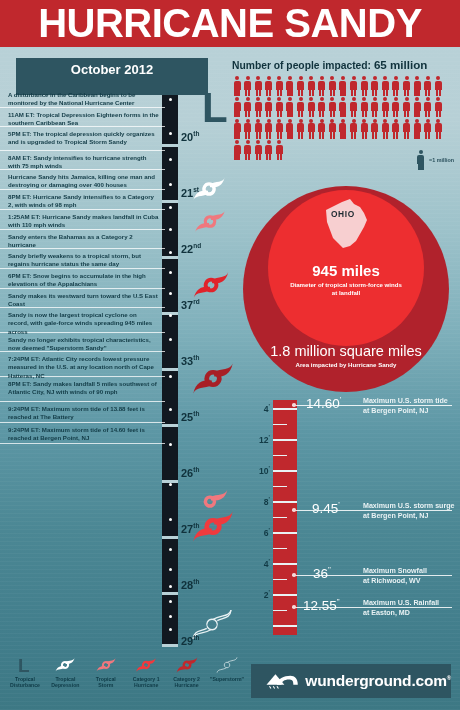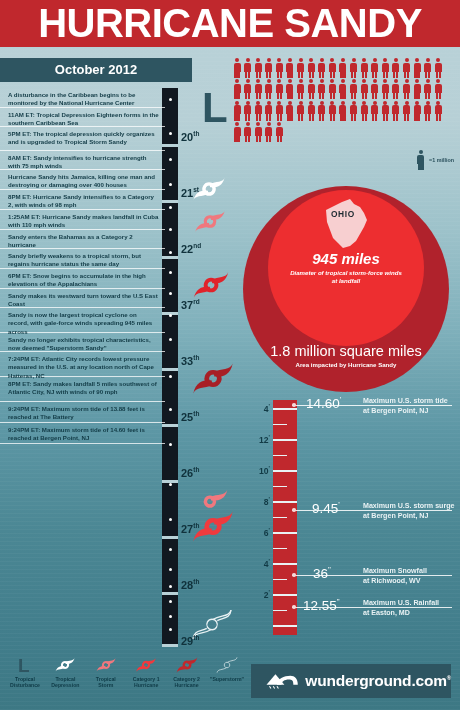--- a/index.html
+++ b/index.html
@@ -33,21 +33,21 @@
     background:#c0282d; z-index:6;
   }
   .hdr h1 {
     color:#fff; font-size:40px; font-weight:bold; letter-spacing:-0.5px;
     text-align:center; line-height:47px; white-space:nowrap;
     font-family:"Liberation Sans", sans-serif;
   }
 
   
   .oct-bar {
-    position:absolute; left:0; top:58px; width:192px; height:24px;
+    position:absolute; left:16px; top:58px; width:192px; height:37px;
     background:#2e5561; z-index:5;
   }
   .oct-bar span{
     display:block; color:#fff; font-weight:bold; font-size:13px;
     text-align:center; line-height:24px;
   }
 
   .events { position:absolute; left:0; top:88px; width:165px; z-index:5; }
   .ev {
     position:relative; color:#123b46; font-size:6.1px; line-height:8.4px;
@@ -287,20 +287,23 @@
         <path d="M32 28 m0,-8 a8,8 0 1,0 0.1,0 Z" fill="none" stroke="#e9f2f4" stroke-width="2"></path>
         <path d="M34 20 C45 13, 58 17, 61 6" fill="none" stroke="#e9f2f4" stroke-width="2"></path>
         <path d="M30 36 C19 43, 6 39, 3 50" fill="none" stroke="#e9f2f4" stroke-width="2"></path>
         <path d="M40 22 C50 17, 59 20, 61 6" fill="none" stroke="#e9f2f4" stroke-width="2"></path>
         <path d="M24 34 C14 39, 5 36, 3 50" fill="none" stroke="#e9f2f4" stroke-width="2"></path>
       </svg>
     </div>
   </div>
 
   <div class="people-wrap">
+    <div class="people-title">
+      <span>Number of people impacted: </span><b>65 million</b>
+    </div>
     <div class="ppl-rows" id="pplrows">
         <div class="ppl-row">
           <div class="ppl">
             <i class="hd"></i>
             <i class="bd"></i>
             <i class="lg1"></i>
             <i class="lg2"></i>
           </div>
           <div class="ppl">
             <i class="hd"></i>
@@ -707,21 +710,21 @@
 
   <div class="circ-outer"></div>
   <div class="circ-inner"></div>
   <div class="ohio">
     <svg width="52" height="56" viewBox="0 0 52 56">
       <path d="M6 14 L14 10 L22 6 L30 3 L34 8 L40 11 L44 17 L47 24 L44 31 L40 38 L36 45 L30 50 L23 52 L18 47 L13 42 L10 34 L7 26 Z" fill="#f7cfd0"></path>
     </svg>
   </div>
   <div class="ohio-label">OHIO</div>
 
-  <div class="c-txt" style="top:250px;font-style:italic;">
+  <div class="c-txt" style="top:262px;">
     <div class="c-big">945 miles</div>
     <div class="c-sub" style="padding:0 46px;">Diameter of tropical storm-force winds at landfall</div>
   </div>
   <div class="c-txt" style="top:343px;">
     <div class="c-big2">1.8 million square miles</div>
     <div class="c-sub">Area impacted by Hurricane Sandy</div>
   </div>
 
   <div class="ruler" id="ruler">
       <div class="tick maj" style="top: 8px;"></div>

